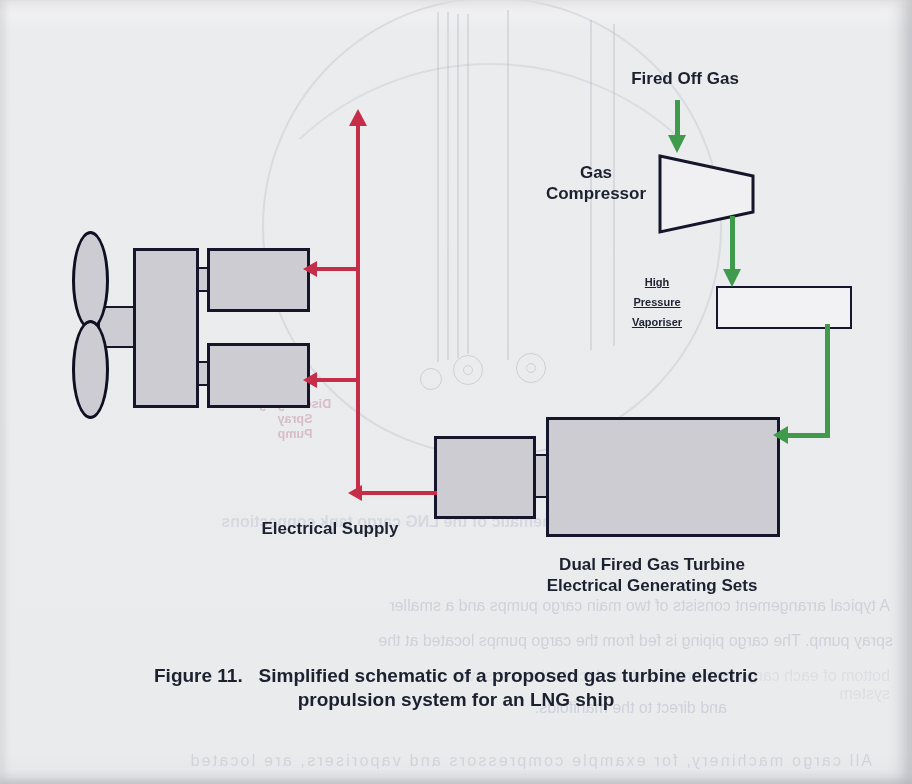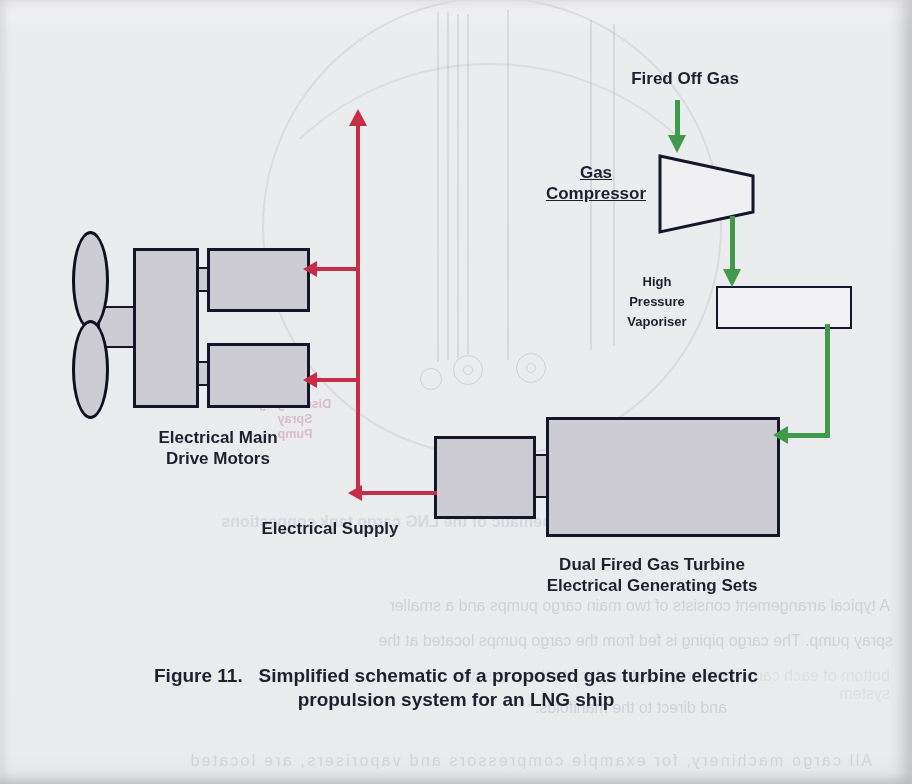--- a/index.html
+++ b/index.html
@@ -105,27 +105,25 @@
 
   <div class="gl" style="left:675px;top:100px;width:5px;height:36px;"></div>
   <div class="tri" style="left:668px;top:135px;border-left:9px solid transparent;border-right:9px solid transparent;border-top:18px solid #3f9b4b;"></div>
   <div class="gl" style="left:730px;top:216px;width:5px;height:54px;"></div>
   <div class="tri" style="left:723px;top:269px;border-left:9px solid transparent;border-right:9px solid transparent;border-top:18px solid #3f9b4b;"></div>
   <div class="gl" style="left:825px;top:324px;width:5px;height:113px;"></div>
   <div class="gl" style="left:788px;top:433px;width:42px;height:5px;"></div>
   <div class="tri" style="left:773px;top:426px;border-top:9px solid transparent;border-bottom:9px solid transparent;border-right:15px solid #3f9b4b;"></div>
 
   <div class="lbl" style="left:595px;top:68px;width:180px;">Fired Off Gas</div>
-  <div class="lbl" style="left:506px;top:162px;width:180px;text-decoration:underline;">Gas
+  <div class="lbl" style="left:506px;top:162px;width:180px;">Gas
 Compressor</div>
-  <div class="lbl" style="left:577px;top:272px;width:160px;font-size:13px;line-height:20px;">High
+  <div class="lbl" style="left:577px;top:272px;width:160px;font-size:11px;line-height:20px;text-decoration:underline;">High
 Pressure
 Vaporiser</div>
-  <div class="lbl" style="left:128px;top:427px;width:180px;">Electrical Main
-Drive Motors</div>
   <div class="lbl" style="left:240px;top:518px;width:180px;">Electrical Supply</div>
   <div class="lbl" style="left:502px;top:554px;width:300px;">Dual Fired Gas Turbine
 Electrical Generating Sets</div>
 
   <div class="lbl" style="left:106px;top:664px;width:700px;font-size:19px;line-height:24px;">Figure 11.&nbsp;&nbsp; Simplified schematic of a proposed gas turbine electric
 propulsion system for an LNG ship</div>
 
   <div id="vignette"></div>
 </div>
 

